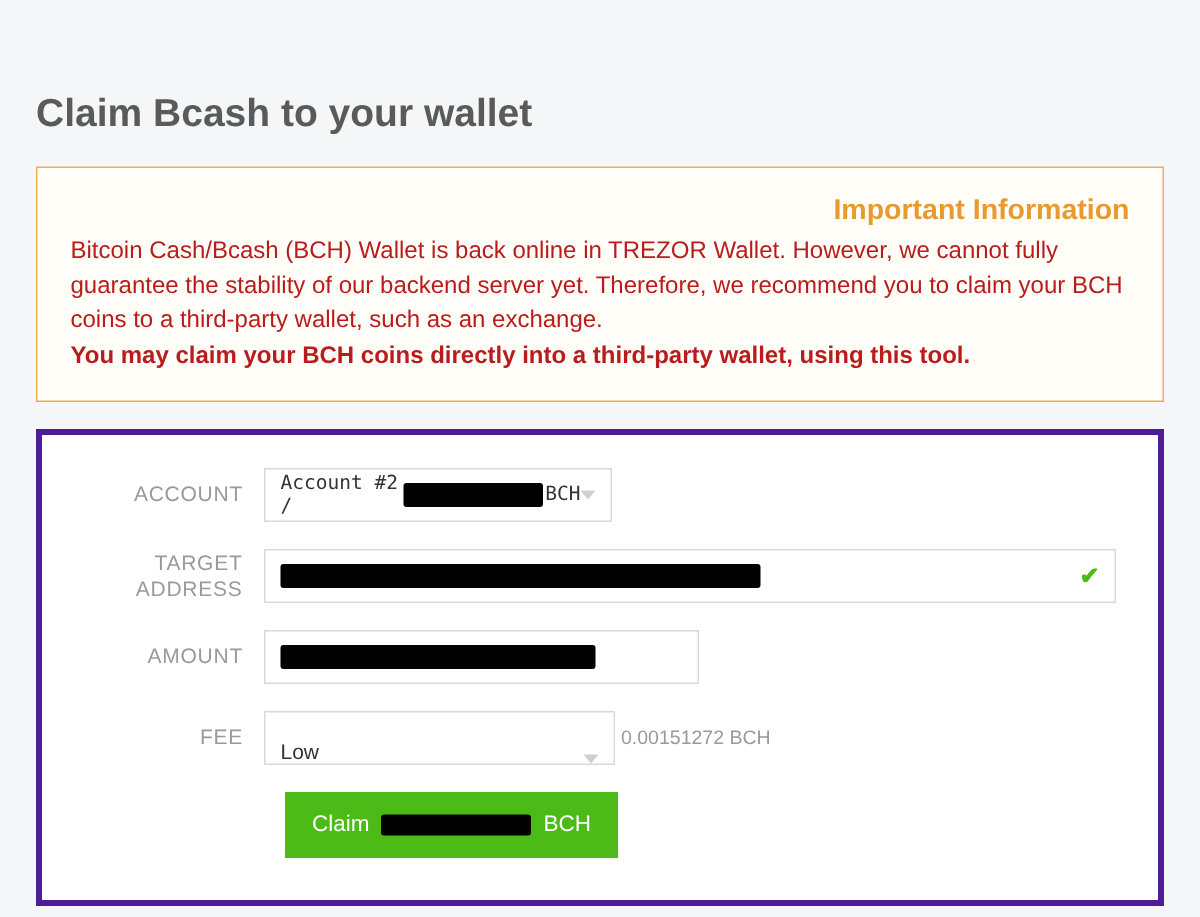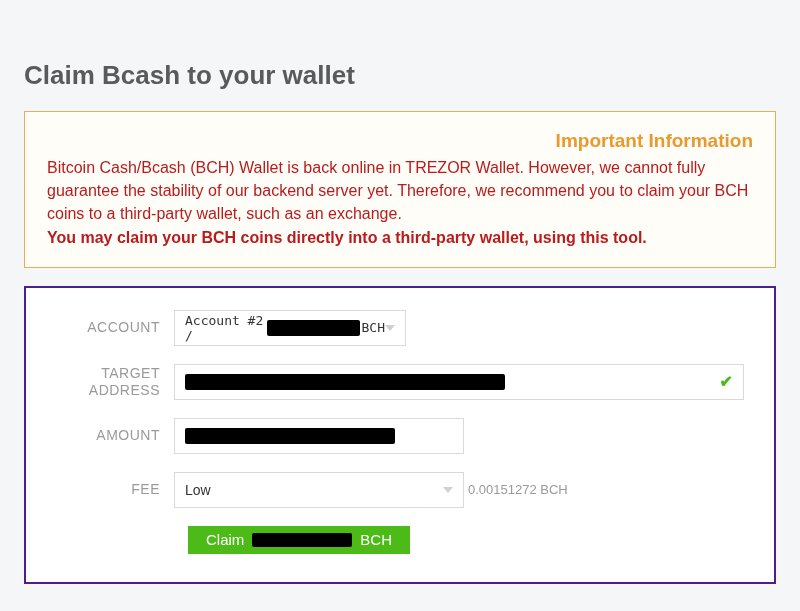--- a/index.html
+++ b/index.html
@@ -32,21 +32,21 @@
     }
     .notice-body {
       font-size: 16px;
       line-height: 1.45;
       color: #b91c1c;
     }
     .notice-body .bold { font-weight: 700; }
     .form-card {
       background: #fff;
       padding: 22px 28px 28px 28px;
-      border: 2px solid #4c1d95;
+      border: 4px solid #4c1d95;
     }
     .row {
       display: flex;
       align-items: center;
       margin-bottom: 18px;
     }
     .label {
       width: 120px;
       text-align: right;
       font-size: 14px;
@@ -62,21 +62,21 @@
       display: flex;
       align-items: center;
       padding: 0 10px;
       font-size: 14px;
       color: #333;
       position: relative;
     }
     .account-select { width: 232px; font-family: Menlo, Consolas, monospace; font-size: 13px; }
     .target-input { width: 570px; }
     .amount-input { width: 290px; }
-    .fee-select { width: 290px; }
+    .fee-select { width: 234px; align-items: flex-end; }
     .chevron {
       margin-left: auto;
       width: 0; height: 0;
       border-left: 5px solid transparent;
       border-right: 5px solid transparent;
       border-top: 6px solid #d0d0d0;
     }
     .redact {
       background: #000;
       display: inline-block;
@@ -91,21 +91,21 @@
     }
     .fee-value {
       margin-left: 4px;
       color: #9a9a9a;
       font-size: 13px;
     }
     .claim-btn {
       background: #4cbb17;
       color: #fff;
       border: none;
-      height: 28px;
+      height: 44px;
       padding: 0 18px;
       font-size: 15px;
       display: inline-flex;
       align-items: center;
       gap: 8px;
       cursor: pointer;
     }
     .claim-btn .redact { height: 14px; background:#000; }
     .btn-row { margin-left: 134px; }
   </style>

